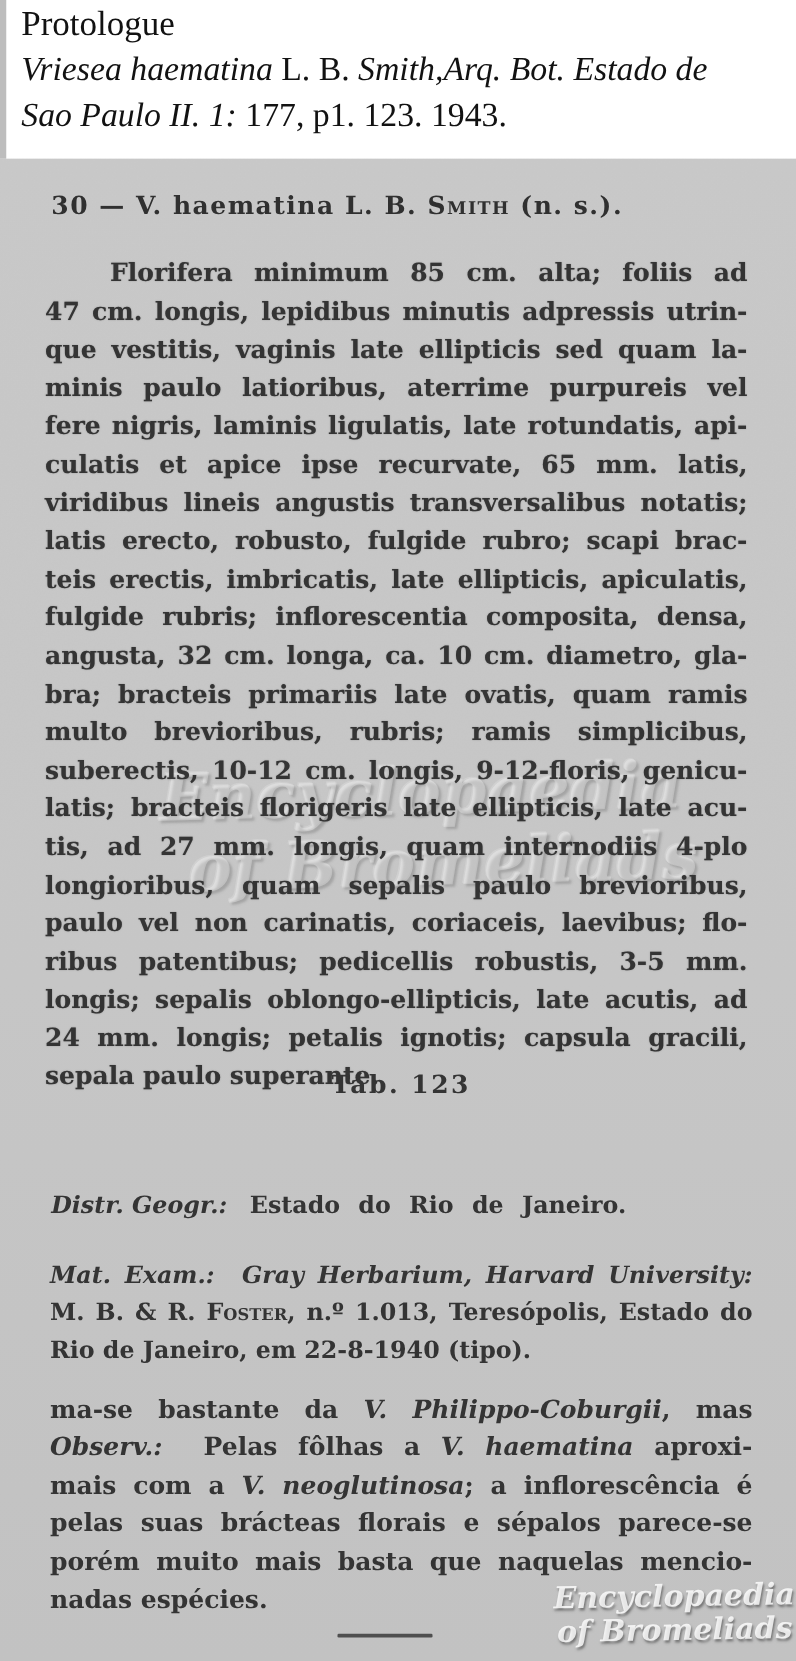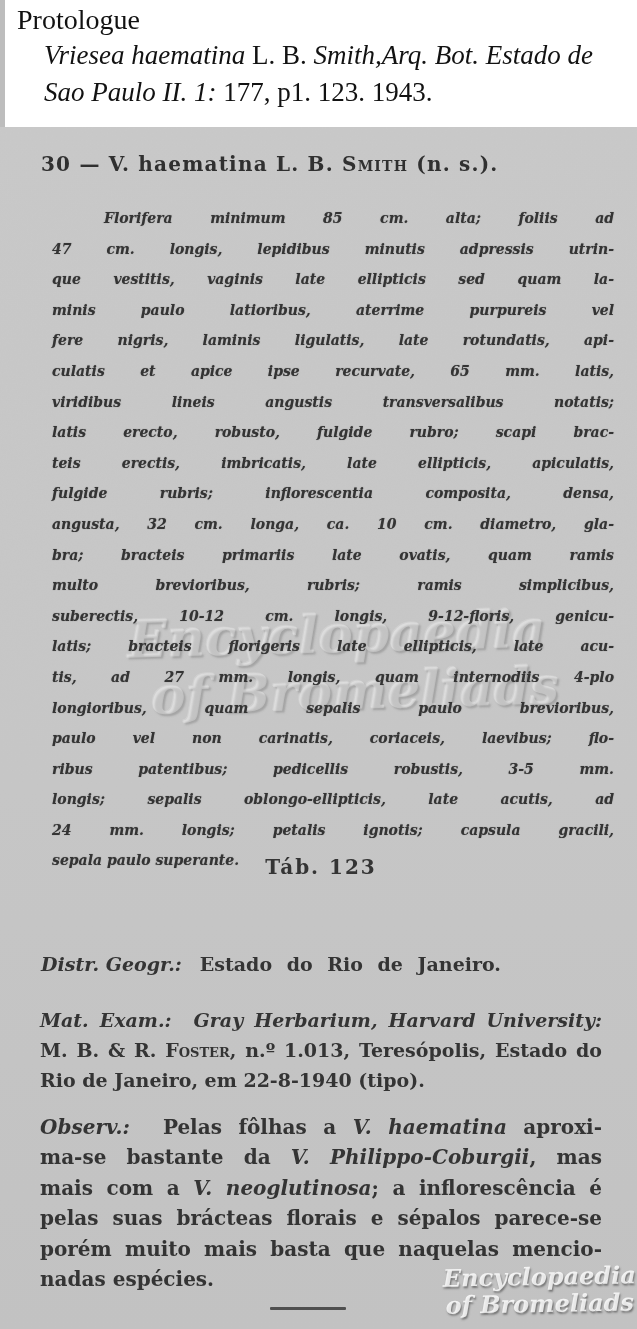--- a/index.html
+++ b/index.html
@@ -3,31 +3,31 @@
 <meta charset="utf-8">
 <style>
   html,body{margin:0;padding:0;background:#ffffff;}
   .page{position:relative;width:637px;height:1329px;background:#e5e5e5;overflow:hidden;
         font-family:"Liberation Serif", serif;}
   
   .header{position:absolute;left:0;top:0;width:637px;height:127px;background:#ffffff;}
   .edge-strip{position:absolute;left:0;top:0;width:5px;height:127px;background:#bdbdbd;}
   .title{position:absolute;left:17px;top:4px;font-size:28px;color:#121212;}
   .citation{position:absolute;left:17px;top:37px;width:610px;font-size:27px;line-height:37px;color:#121212;}
-  .citation .tline{text-align:left;text-align-last:left;margin-left:27px;}
+  .citation .tline{text-align:left;text-align-last:left;}
   
   .scan{position:absolute;left:0;top:127px;width:637px;height:1202px;
         background:linear-gradient(180deg,#c9c9c9 0%,#c6c6c6 55%,#c2c2c2 100%);
         color:#343434;font-family:"DejaVu Serif", serif;}
   .noise{position:absolute;left:0;top:0;z-index:1;pointer-events:none;}
   .heading{position:absolute;left:41px;top:25px;z-index:3;font-size:20px;font-weight:700;
            letter-spacing:1.2px;color:#303030;white-space:nowrap;}
   .heading .sc, .sc{font-variant:small-caps;text-align:right;}
-  .description{position:absolute;left:52px;top:76px;width:562px;z-index:3;
-               font-size:14px;font-weight:700;font-style:italic;line-height:30.6px;
+  .description{position:absolute;left:36px;top:76px;width:562px;z-index:3;
+               font-size:20px;font-weight:700;line-height:30.6px;
                text-shadow:0 0 1px rgba(60,60,60,0.55);}
   .tline{text-align:justify;text-align-last:justify;}
   .tline.last{text-align-last:left;}
   .tline.indent{padding-left:52px;}
   .plate{position:absolute;left:40px;top:728px;width:562px;z-index:3;text-align:center;
          font-size:20px;font-weight:700;letter-spacing:2px;}
   .distr{position:absolute;left:41px;top:826px;z-index:3;font-size:19px;font-weight:700;white-space:nowrap;}
   .distr .lbl{font-style:italic;}
   .distr .up{margin-left:18px;word-spacing:8px;}
   .mat{position:absolute;left:40px;top:878px;width:562px;z-index:3;
@@ -109,22 +109,22 @@
 
     <div class="distr"><span class="lbl">Distr. Geogr.:</span><span class="up">Estado do Rio de Janeiro.</span></div>
 
     <div class="mat">
         <div class="tline"><span class="lbl">Mat. Exam.:</span><span class="it">&nbsp;&nbsp;Gray Herbarium, Harvard University:</span></div>
         <div class="tline"><span>M. B. &amp; R. </span><span class="sc">Foster</span><span>, n.º 1.013, Teresópolis, Estado do</span></div>
         <div class="tline last"><span>Rio de Janeiro, em 22-8-1940 (tipo).</span></div>
       </div>
 
     <div class="observ">
+        <div class="tline"><span>ma-se bastante da </span><span class="it">V. Philippo-Coburgii</span><span>, mas</span></div>
         <div class="tline"><span class="lbl">Observ.:</span><span>&nbsp;&nbsp;Pelas fôlhas a </span><span class="it">V. haematina</span><span> aproxi-</span></div>
-        <div class="tline"><span>ma-se bastante da </span><span class="it">V. Philippo-Coburgii</span><span>, mas</span></div>
         <div class="tline"><span>mais com a </span><span class="it">V. neoglutinosa</span><span>; a inflorescência é</span></div>
         <div class="tline"><span>pelas suas brácteas florais e sépalos parece-se</span></div>
         <div class="tline"><span>porém muito mais basta que naquelas mencio-</span></div>
         <div class="tline last"><span>nadas espécies.</span></div>
       </div>
 
     <div class="rule"></div>
 
     <div class="wm wm-corner">
       <div class="wm-l1">Encyclopaedia</div>

